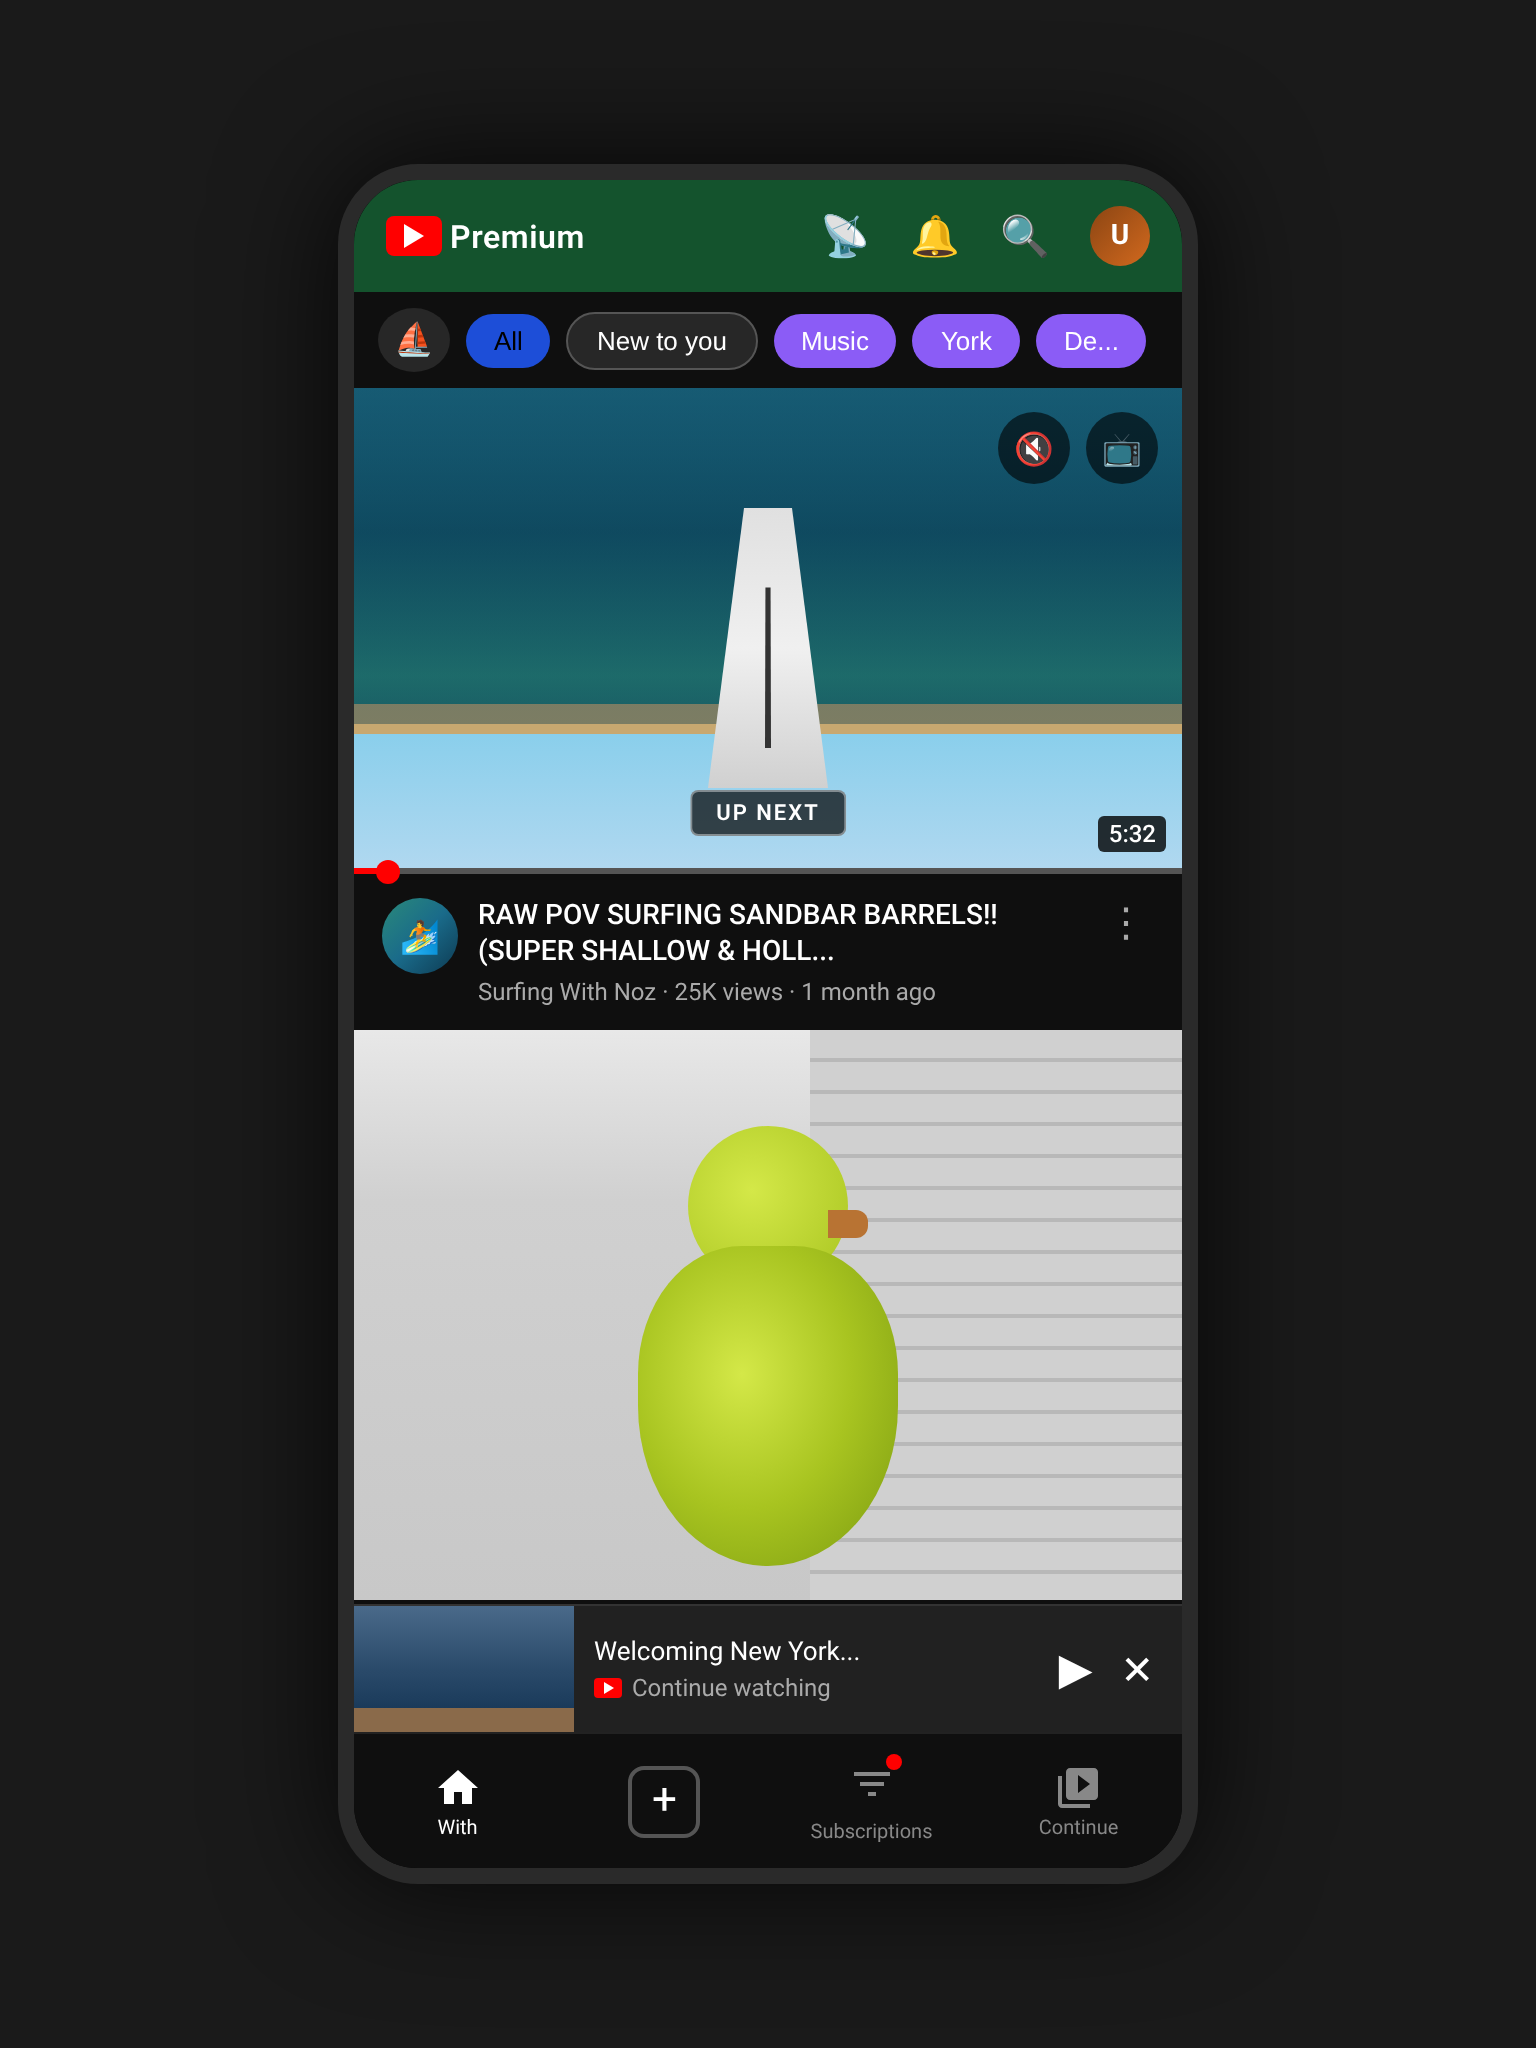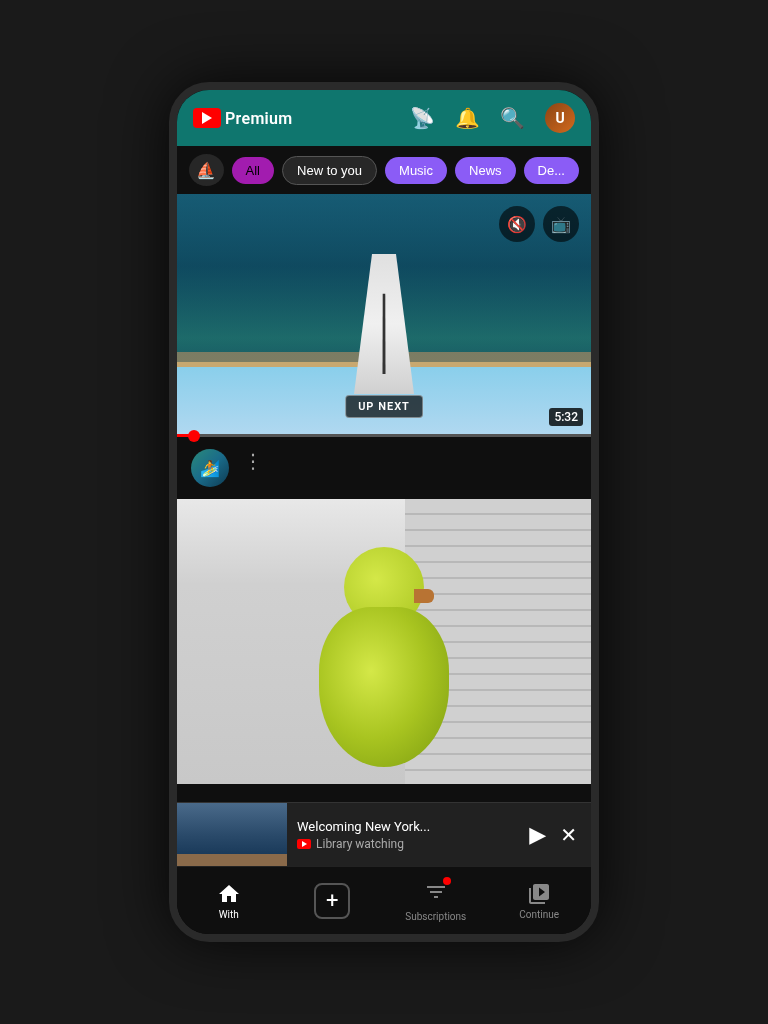--- a/index.html
+++ b/index.html
@@ -27,21 +27,21 @@
       overflow: hidden;
       position: relative;
       background: #0f0f0f;
     }
 
     
     .header {
       display: flex;
       align-items: center;
       padding: 12px 16px;
-      background: #0f766e;
+      background: #14532d;
       justify-content: space-between;
       height: 56px;
     }
     .header-left {
       display: flex;
       align-items: center;
       gap: 6px;
     }
     .yt-logo {
       display: flex;
@@ -119,21 +119,21 @@
       width: 36px;
       height: 32px;
       border-radius: 50%;
       display: flex;
       align-items: center;
       justify-content: center;
       padding: 0;
       font-size: 16px;
     }
     .chip-all {
-      background: #a21caf;
+      background: #1d4ed8;
       color: black;
     }
     .chip-new {
       background: #272727;
       color: white;
       border: 1px solid #555;
     }
     .chip-default {
       background: #8b5cf6;
       color: white;
@@ -530,21 +530,21 @@
         <span class="header-icon">🔍</span>
         <div class="avatar">U</div>
       </div>
     </div>
 
     <div class="filter-bar">
       <button class="filter-chip chip-explore">⛵</button>
       <button class="filter-chip chip-all">All</button>
       <button class="filter-chip chip-new">New to you</button>
       <button class="filter-chip chip-default">Music</button>
-      <button class="filter-chip chip-default">News</button>
+      <button class="filter-chip chip-default">York</button>
       <button class="filter-chip chip-default">De...</button>
     </div>
 
     <div class="video-container">
       <div class="video-bg">
         <div class="sky-area"></div>
         <div class="beach-line"></div>
         <div class="water-overlay"></div>
         <div class="board-shape"></div>
         <div class="surfboard-line"></div>
@@ -558,20 +558,30 @@
     </div>
 
     <div class="progress-bar">
       <div class="progress-fill"></div>
       <div class="progress-dot"></div>
     </div>
 
     <div class="video-info">
       <div class="channel-thumb">
         <div class="channel-thumb-img">🏄</div>
+      </div>
+      <div class="video-text">
+        <div class="video-title">RAW POV SURFING SANDBAR BARRELS!! (SUPER SHALLOW &amp; HOLL...</div>
+        <div class="video-meta">
+          <span>Surfing With Noz</span>
+          <span> · </span>
+          <span>25K views</span>
+          <span> · </span>
+          <span>1 month ago</span>
+        </div>
       </div>
       <div class="more-btn">⋮</div>
     </div>
 
     <div class="second-video">
       <div class="bird-video-bg">
         <div class="blind-bg"></div>
         <div class="bird-shape">
           <div class="bird-head">
             <div class="bird-beak"></div>
@@ -582,21 +592,21 @@
     </div>
 
     <div class="mini-player">
       <div class="mini-thumb">
         <div class="mini-thumb-content"></div>
       </div>
       <div class="mini-info">
         <div class="mini-title">Welcoming New York...</div>
         <div class="mini-sub">
           <div class="mini-premium-icon"></div>
-          <span class="mini-continue">Library watching</span>
+          <span class="mini-continue">Continue watching</span>
         </div>
       </div>
       <div class="mini-controls">
         <span class="mini-play">▶</span>
         <span class="mini-close">✕</span>
       </div>
     </div>
 
     <div class="bottom-nav">
 

